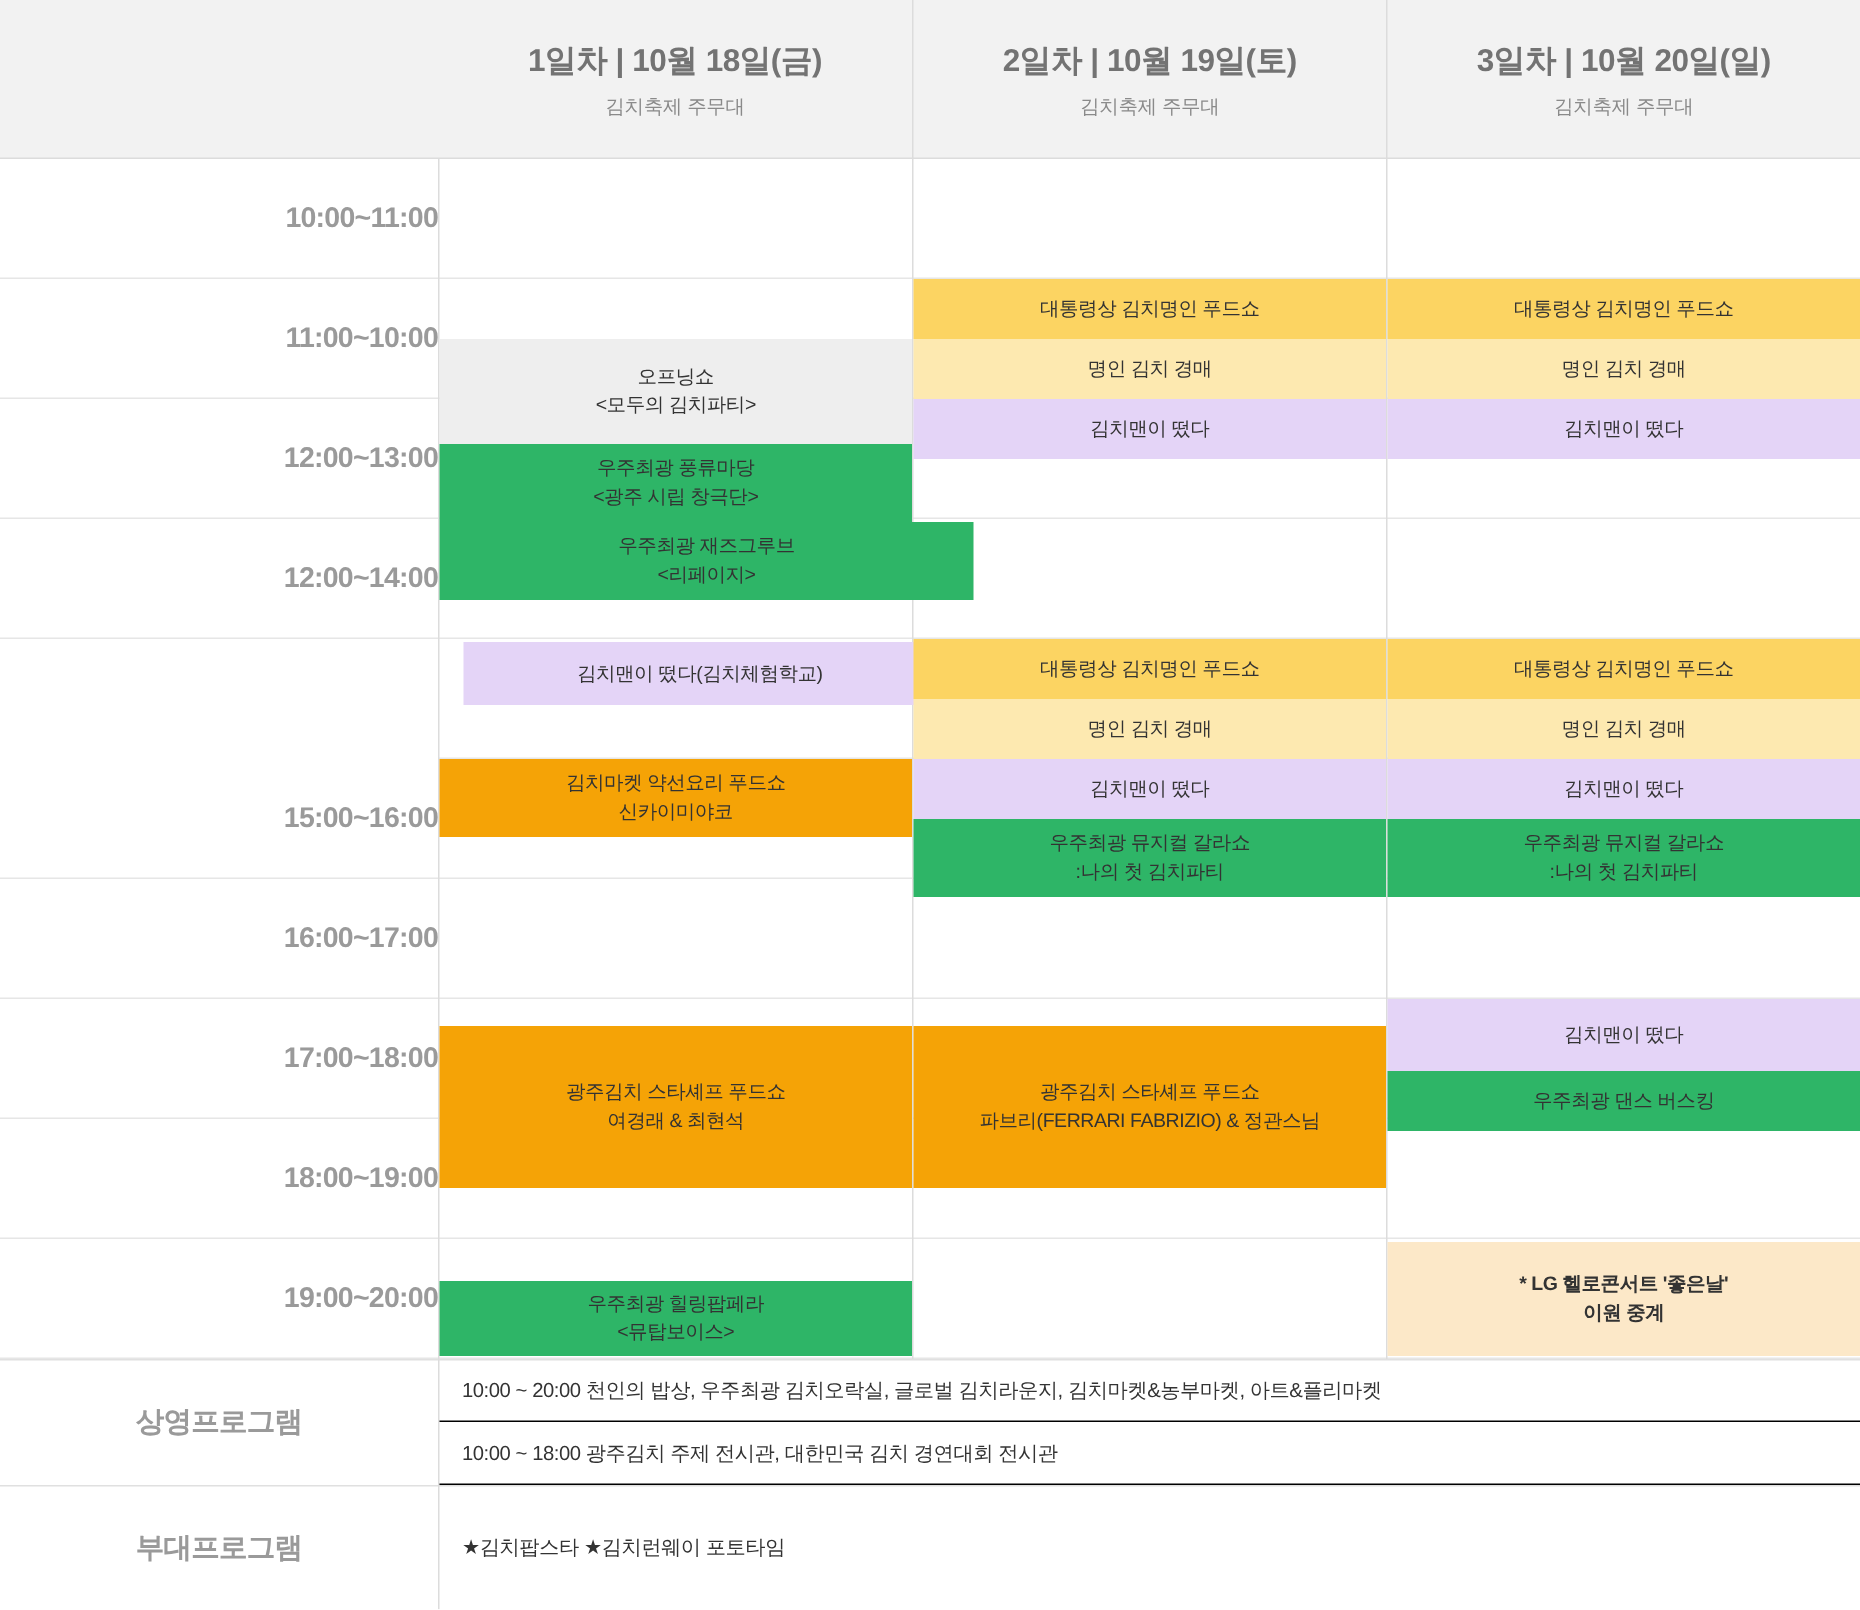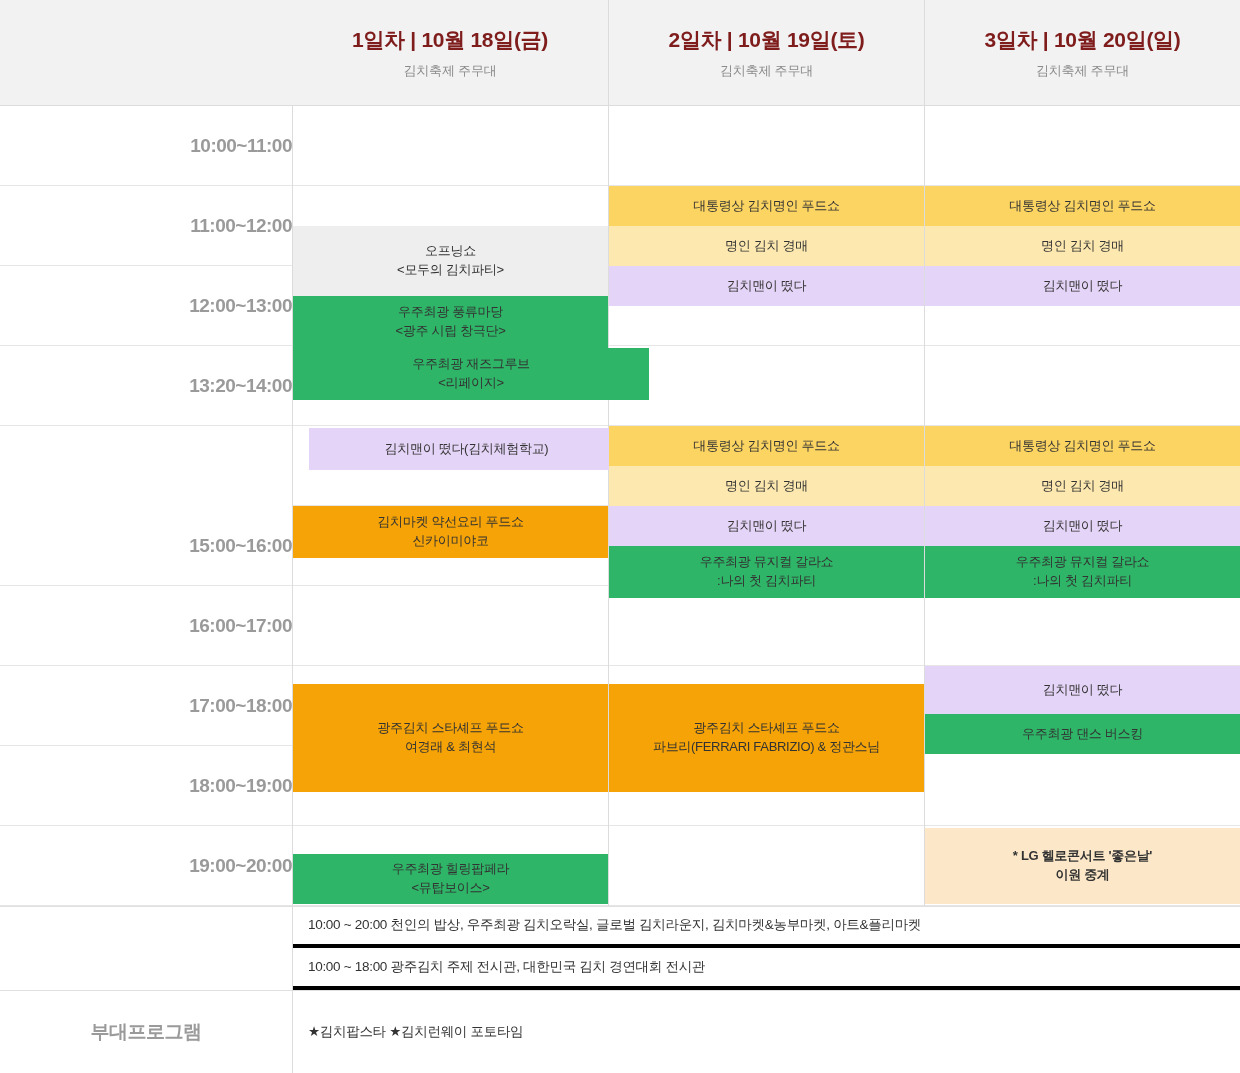--- a/index.html
+++ b/index.html
@@ -24,21 +24,21 @@
     border-bottom: 1px solid #dcdcdc;
   }
   .hdr-cell {
     position: absolute; top: 0; height: 106px;
     display: flex; flex-direction: column;
     align-items: center; justify-content: center;
     border-left: 1px solid #dcdcdc;
   }
   .hdr-cell.first { border-left: none; }
   .hdr-title {
-    font-size: 21px; font-weight: bold; color: #7f1d1d;
+    font-size: 21px; font-weight: bold; color: #737373;
     letter-spacing: -0.3px;
     margin-bottom: 8px;
   }
   .hdr-sub {
     font-size: 13px; color: #8a8a8a; letter-spacing: -0.2px;
   }
 
   
   .timecol {
     position: absolute; left: 0; top: 106px;
@@ -83,21 +83,21 @@
     position: absolute; left: 0; width: 292px;
     display: flex; align-items: center; justify-content: center;
     font-size: 19px; font-weight: bold; color: #9a9a9a;
     letter-spacing: -0.5px;
   }
   .bot-line {
     position: absolute; left: 292px; width: 948px;
     display: flex; align-items: center;
     padding-left: 16px;
     font-size: 13.5px; color: #333333; letter-spacing: -0.3px;
-    border-bottom: 4px solid #000000;
+    border-bottom: 1px solid #000000;
   }
   .bot-sep {
     position: absolute; left: 0; width: 1240px; height: 1px; background: #e0e0e0;
   }
   .vline-bot {
     position: absolute; left: 292px; width: 1px; background: #dcdcdc;
   }
 </style>
 </head>
 <body>
@@ -117,27 +117,27 @@
       <div class="hdr-title">3일차  |  10월 20일(일)</div>
       <div class="hdr-sub">김치축제 주무대</div>
     </div>
   </div>
 
   <div class="timecol">
     <div class="time-slot" style="top:0px;">
         <span class="time-label">10:00~11:00</span>
       </div>
     <div class="time-slot" style="top:80px;">
-        <span class="time-label">11:00~12:00</span>
+        <span class="time-label">11:00~10:00</span>
       </div>
     <div class="time-slot" style="top:160px;">
         <span class="time-label">12:00~13:00</span>
       </div>
     <div class="time-slot" style="top:240px;">
-        <span class="time-label">13:20~14:00</span>
+        <span class="time-label">12:00~14:00</span>
       </div>
     <div class="time-slot" style="top:400px;">
         <span class="time-label">15:00~16:00</span>
       </div>
     <div class="time-slot" style="top:480px;">
         <span class="time-label">16:00~17:00</span>
       </div>
     <div class="time-slot" style="top:560px;">
         <span class="time-label">17:00~18:00</span>
       </div>
@@ -198,20 +198,21 @@
     <div class="event" style="left:633px; top:400px; width:315px; height:40px; background:#e4d4f7;">김치맨이 떴다</div>
     <div class="event" style="left:633px; top:440px; width:315px; height:52px; background:#2eb567;">우주최광 뮤지컬 갈라쇼
 :나의 첫 김치파티</div>
     <div class="event" style="left:633px; top:560px; width:315px; height:48px; background:#e4d4f7;">김치맨이 떴다</div>
     <div class="event" style="left:633px; top:608px; width:315px; height:40px; background:#2eb567;">우주최광 댄스 버스킹</div>
     <div class="event bold" style="left:633px; top:722px; width:315px; height:76px; background:#fce8c8;">* LG 헬로콘서트 '좋은날'
 이원 중계</div>
   </div>
 
   <div class="bot-sep" style="top:906px;"></div>
+  <div class="bot-label" style="top:906px; height:84px;">상영프로그램</div>
   <div class="bot-line" style="top:906px; height:42px;">10:00 ~ 20:00 천인의 밥상, 우주최광 김치오락실, 글로벌 김치라운지, 김치마켓&amp;농부마켓, 아트&amp;플리마켓</div>
   <div class="bot-line" style="top:948px; height:42px;">10:00 ~ 18:00 광주김치 주제 전시관, 대한민국 김치 경연대회 전시관</div>
 
   <div class="bot-sep" style="top:990px;"></div>
   <div class="bot-label" style="top:990px; height:83px;">부대프로그램</div>
   <div class="bot-line" style="top:990px; height:83px; border-bottom:none;">★김치팝스타  ★김치런웨이 포토타임</div>
 
   <div class="vline-bot" style="top:906px; height:167px;"></div>
 
 </div>

